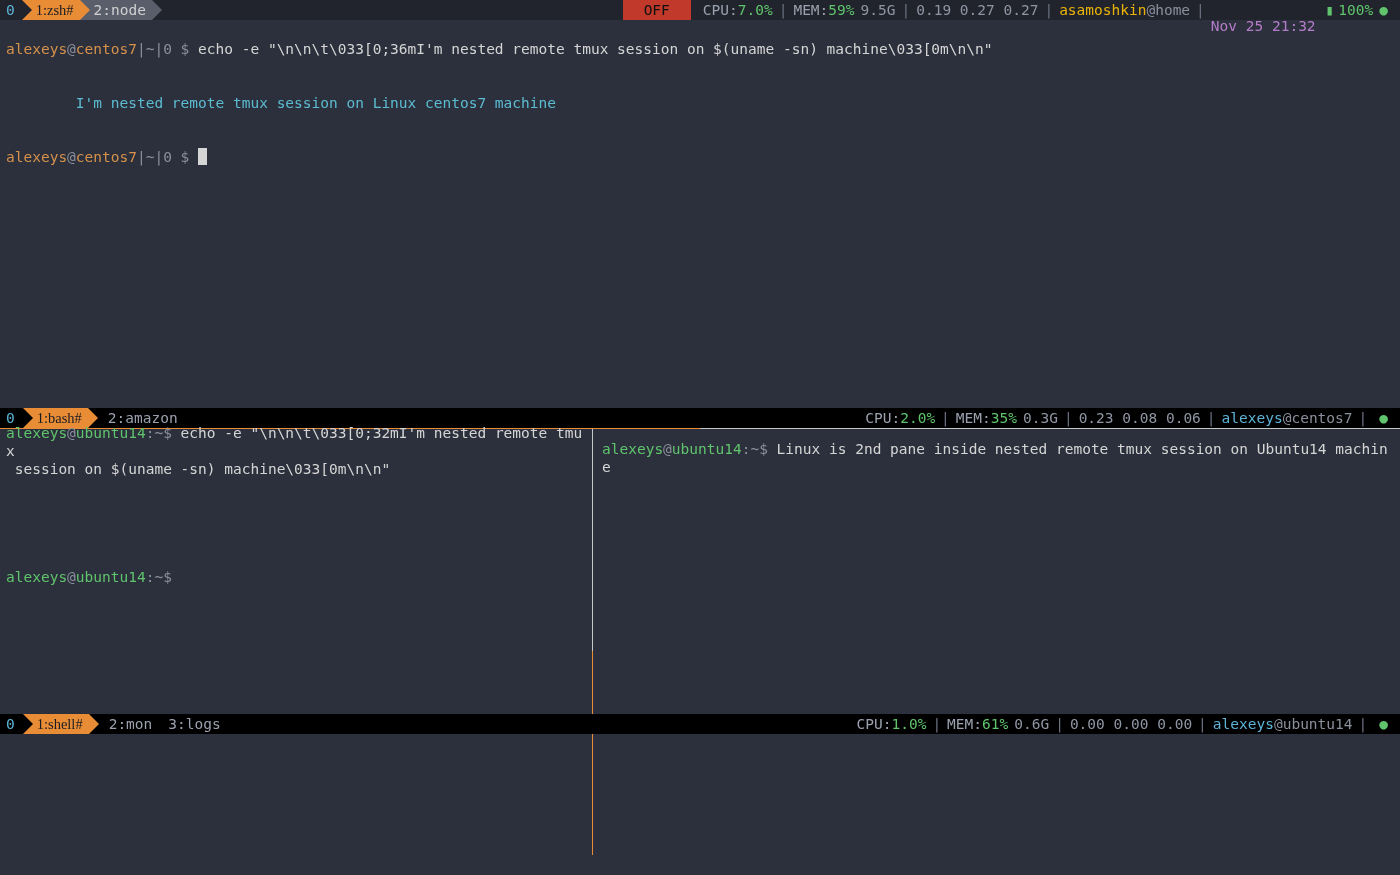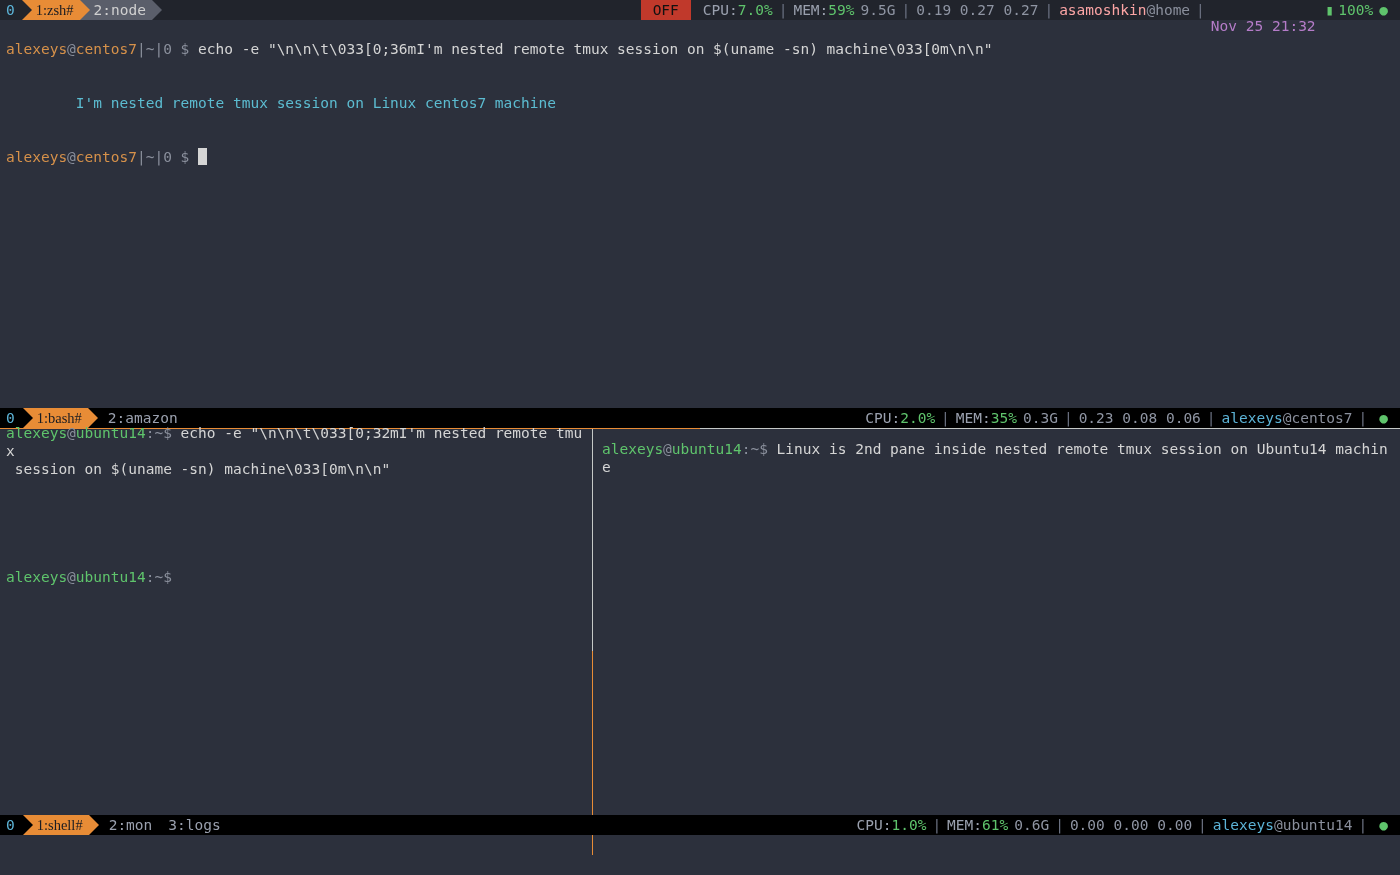--- a/index.html
+++ b/index.html
@@ -57,29 +57,29 @@
 .tab-inactive-plain {
   color: #9aa0ae;
   padding: 0 6px 0 10px;
   height: 20px;
   display: flex; align-items: center;
 }
 .sep { color: #6a7080; padding: 0 6px; }
 .off-badge {
   background: #c0392b;
   color: #111;
-  padding: 0 12px;
+  padding: 0 21px;
   height: 20px;
   display: flex; align-items: center;
   font-weight: 500;
 }
 .stat-label { color: #9aa0ae; }
 .stat-green { color: #5fc46c; }
 .stat-val { color: #8f95a3; }
-.user-purple { color: #fca5a5; }
+.user-purple { color: #eab308; }
 .user-cyan { color: #5cb3d6; }
 .user-gray { color: #8a8f9c; }
 .datetime { color: #b57cc9; margin-top: 31px; }
 .batt { color: #5fc46c; }
 .dot-green { color: #5fc46c; padding: 0 4px 0 6px; }
 .pane-area { position: relative; }
 .pane {
   position: absolute;
   overflow: hidden;
   padding: 2px 6px;
@@ -146,21 +146,21 @@
     <span class="sep">|</span>
     <span class="datetime">Nov 25 21:32</span>
     <span style="width:10px"></span>
     <span class="batt">▮</span>
     <span style="width:4px"></span>
     <span class="batt">100%</span>
     <span class="dot-green">●</span>
   </div>
 </div>
 
-<div class="pane-area" style="height:815px;">
+<div class="pane-area" style="height:714px;">
 
   <div class="pane" style="left:0; top:0; width:1400px; height:388px;">
 <span class="term-user-orange">alexeys</span><span class="term-gray">@</span><span class="term-user-orange">centos7</span><span class="term-gray">|~|0 $ </span><span class="term-white">echo -e "\n\n\t\033[0;36mI'm nested remote tmux session on $(uname -sn) machine\033[0m\n\n"</span>
 
 
         <span class="term-cyan">I'm nested remote tmux session on Linux centos7 machine</span>
 
 
 <span class="term-user-orange">alexeys</span><span class="term-gray">@</span><span class="term-user-orange">centos7</span><span class="term-gray">|~|0 $ </span><span class="cursor"></span>
   </div>

